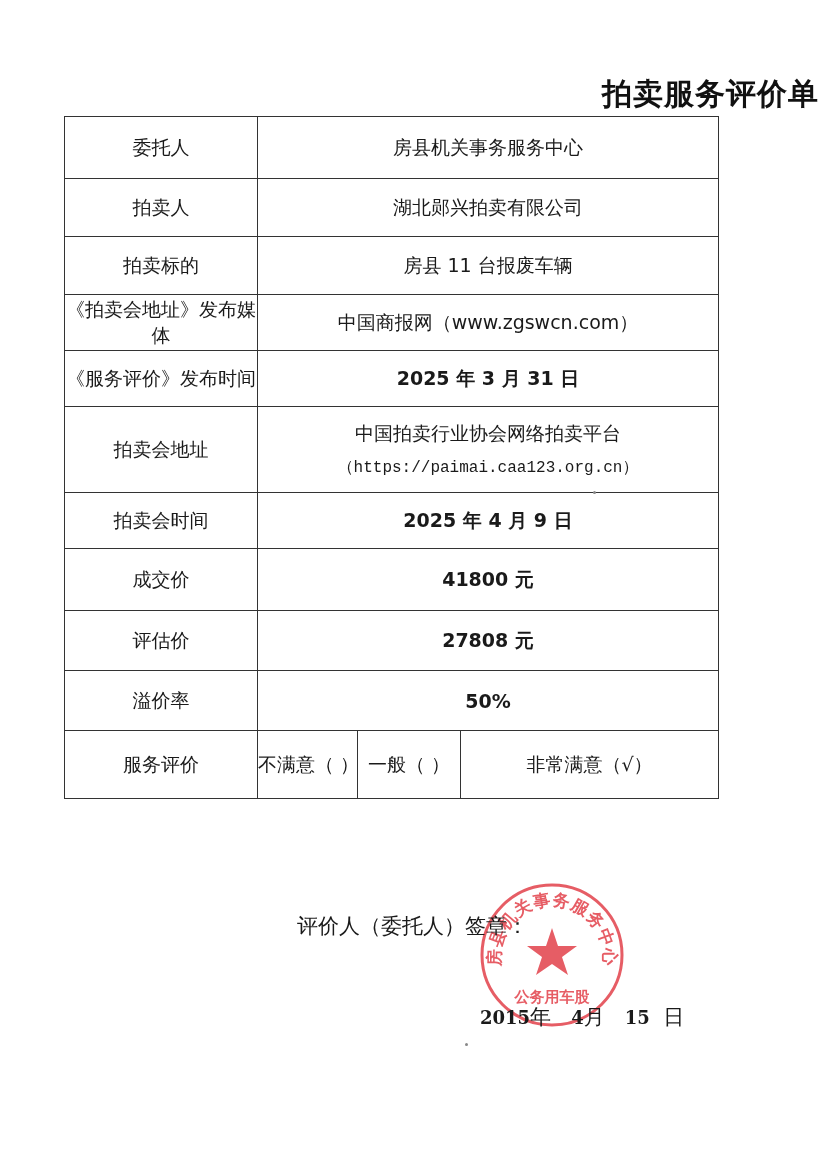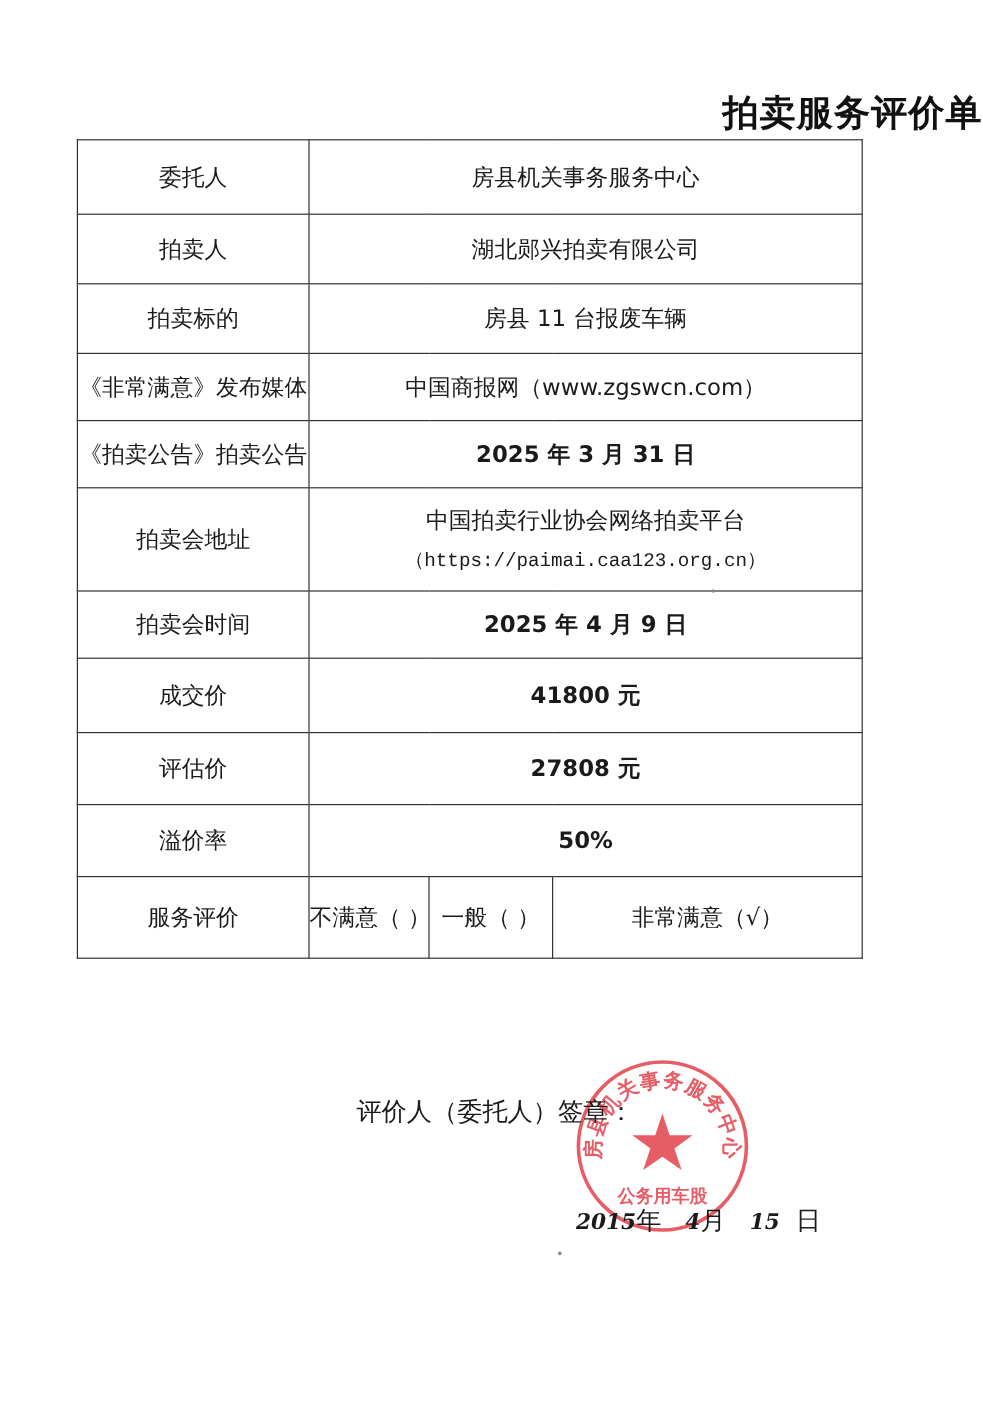--- a/index.html
+++ b/index.html
@@ -27,21 +27,21 @@
   .line1 { display:block; }
   .opt { font-family:"DejaVu Sans","Liberation Sans",sans-serif; font-size:19px; white-space:nowrap; }
   .sign {
     position:absolute; left:297px; top:912px; font-size:21px;
     font-family:"DejaVu Sans","Liberation Sans",sans-serif;
   }
   .date {
     position:absolute; left:480px; top:1003px; font-size:21px;
     font-family:"DejaVu Sans","Liberation Sans",sans-serif;
   }
-  .hand { font-family:"DejaVu Serif","Liberation Serif",serif; font-style:italic; font-weight:bold; font-size:18px; }
+  .hand { font-family:"DejaVu Serif","Liberation Serif",serif; font-weight:bold; font-size:18px; }
   .stamp {
     position:absolute; left:477px; top:880px; width:150px; height:150px;
     opacity:0.78;
   }
   .dot { position:absolute; width:3px; height:3px; background:#888; border-radius:50%; }
 </style>
 </head>
 <body>
 
 <div class="title">拍卖服务评价单</div>
@@ -60,25 +60,25 @@
   </tr>
   <tr style="height:58px">
     <td class="lbl">拍卖人</td>
     <td class="val" colspan="3">湖北郧兴拍卖有限公司</td>
   </tr>
   <tr style="height:58px">
     <td class="lbl">拍卖标的</td>
     <td class="val" colspan="3">房县 11 台报废车辆</td>
   </tr>
   <tr style="height:56px">
-    <td class="lbl">《非常满意》发布媒体</td>
+    <td class="lbl">《拍卖会地址》发布媒体</td>
     <td class="val" colspan="3">中国商报网（www.zgswcn.com）</td>
   </tr>
   <tr style="height:56px">
-    <td class="lbl">《拍卖公告》拍卖公告</td>
+    <td class="lbl">《服务评价》发布时间</td>
     <td class="val num" colspan="3">2025 年 3 月 31 日</td>
   </tr>
   <tr style="height:86px">
     <td class="lbl">拍卖会地址</td>
     <td class="val" colspan="3">
       <span class="line1">中国拍卖行业协会网络拍卖平台</span>
       <span class="line2">（https://paimai.caa123.org.cn）</span>
     </td>
   </tr>
   <tr style="height:56px">

